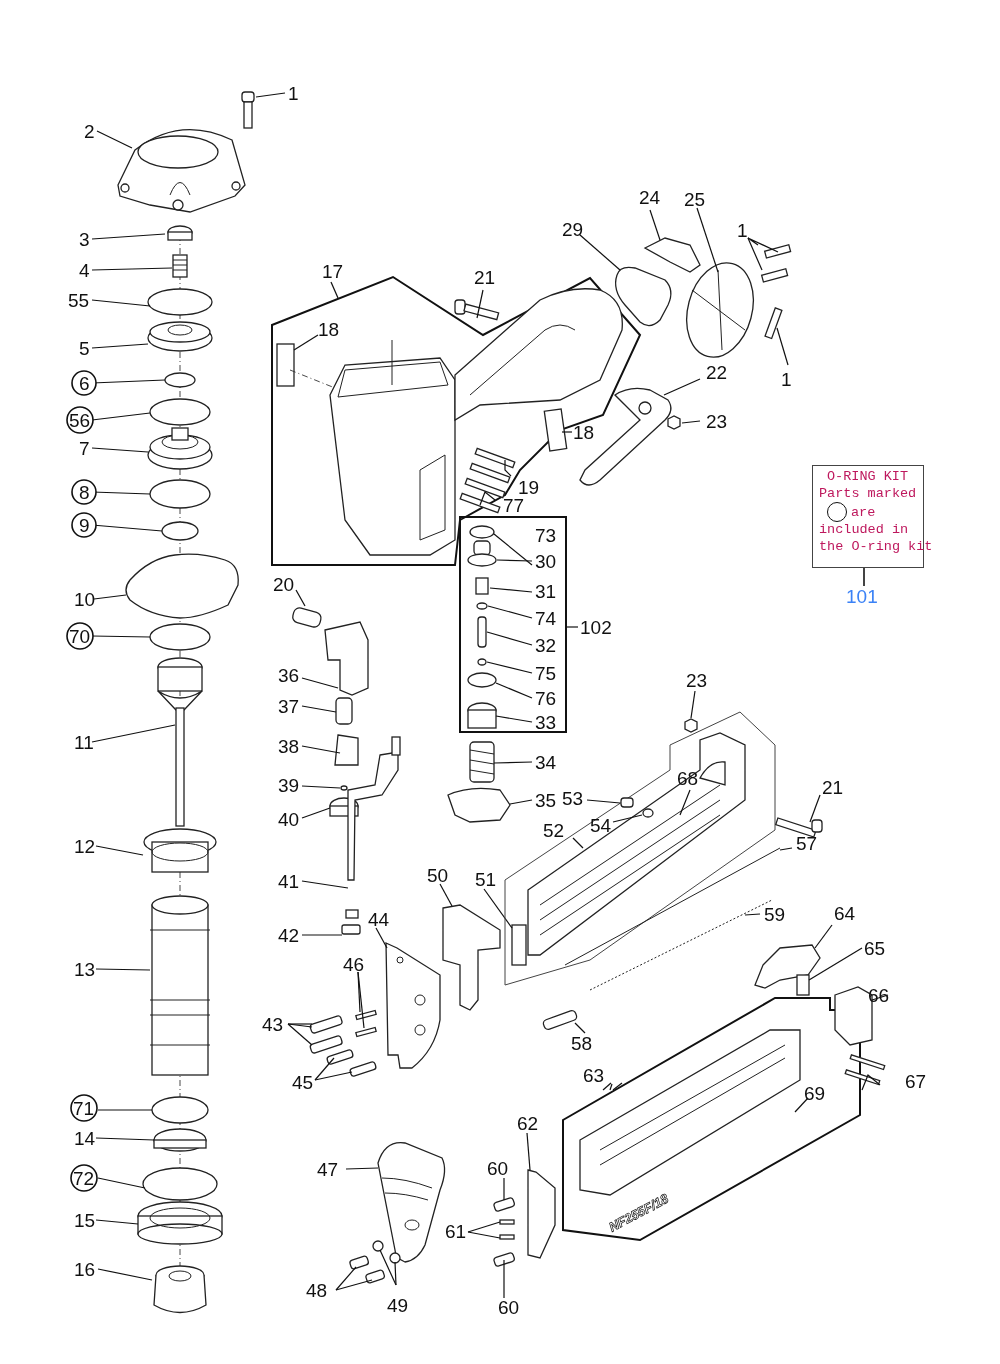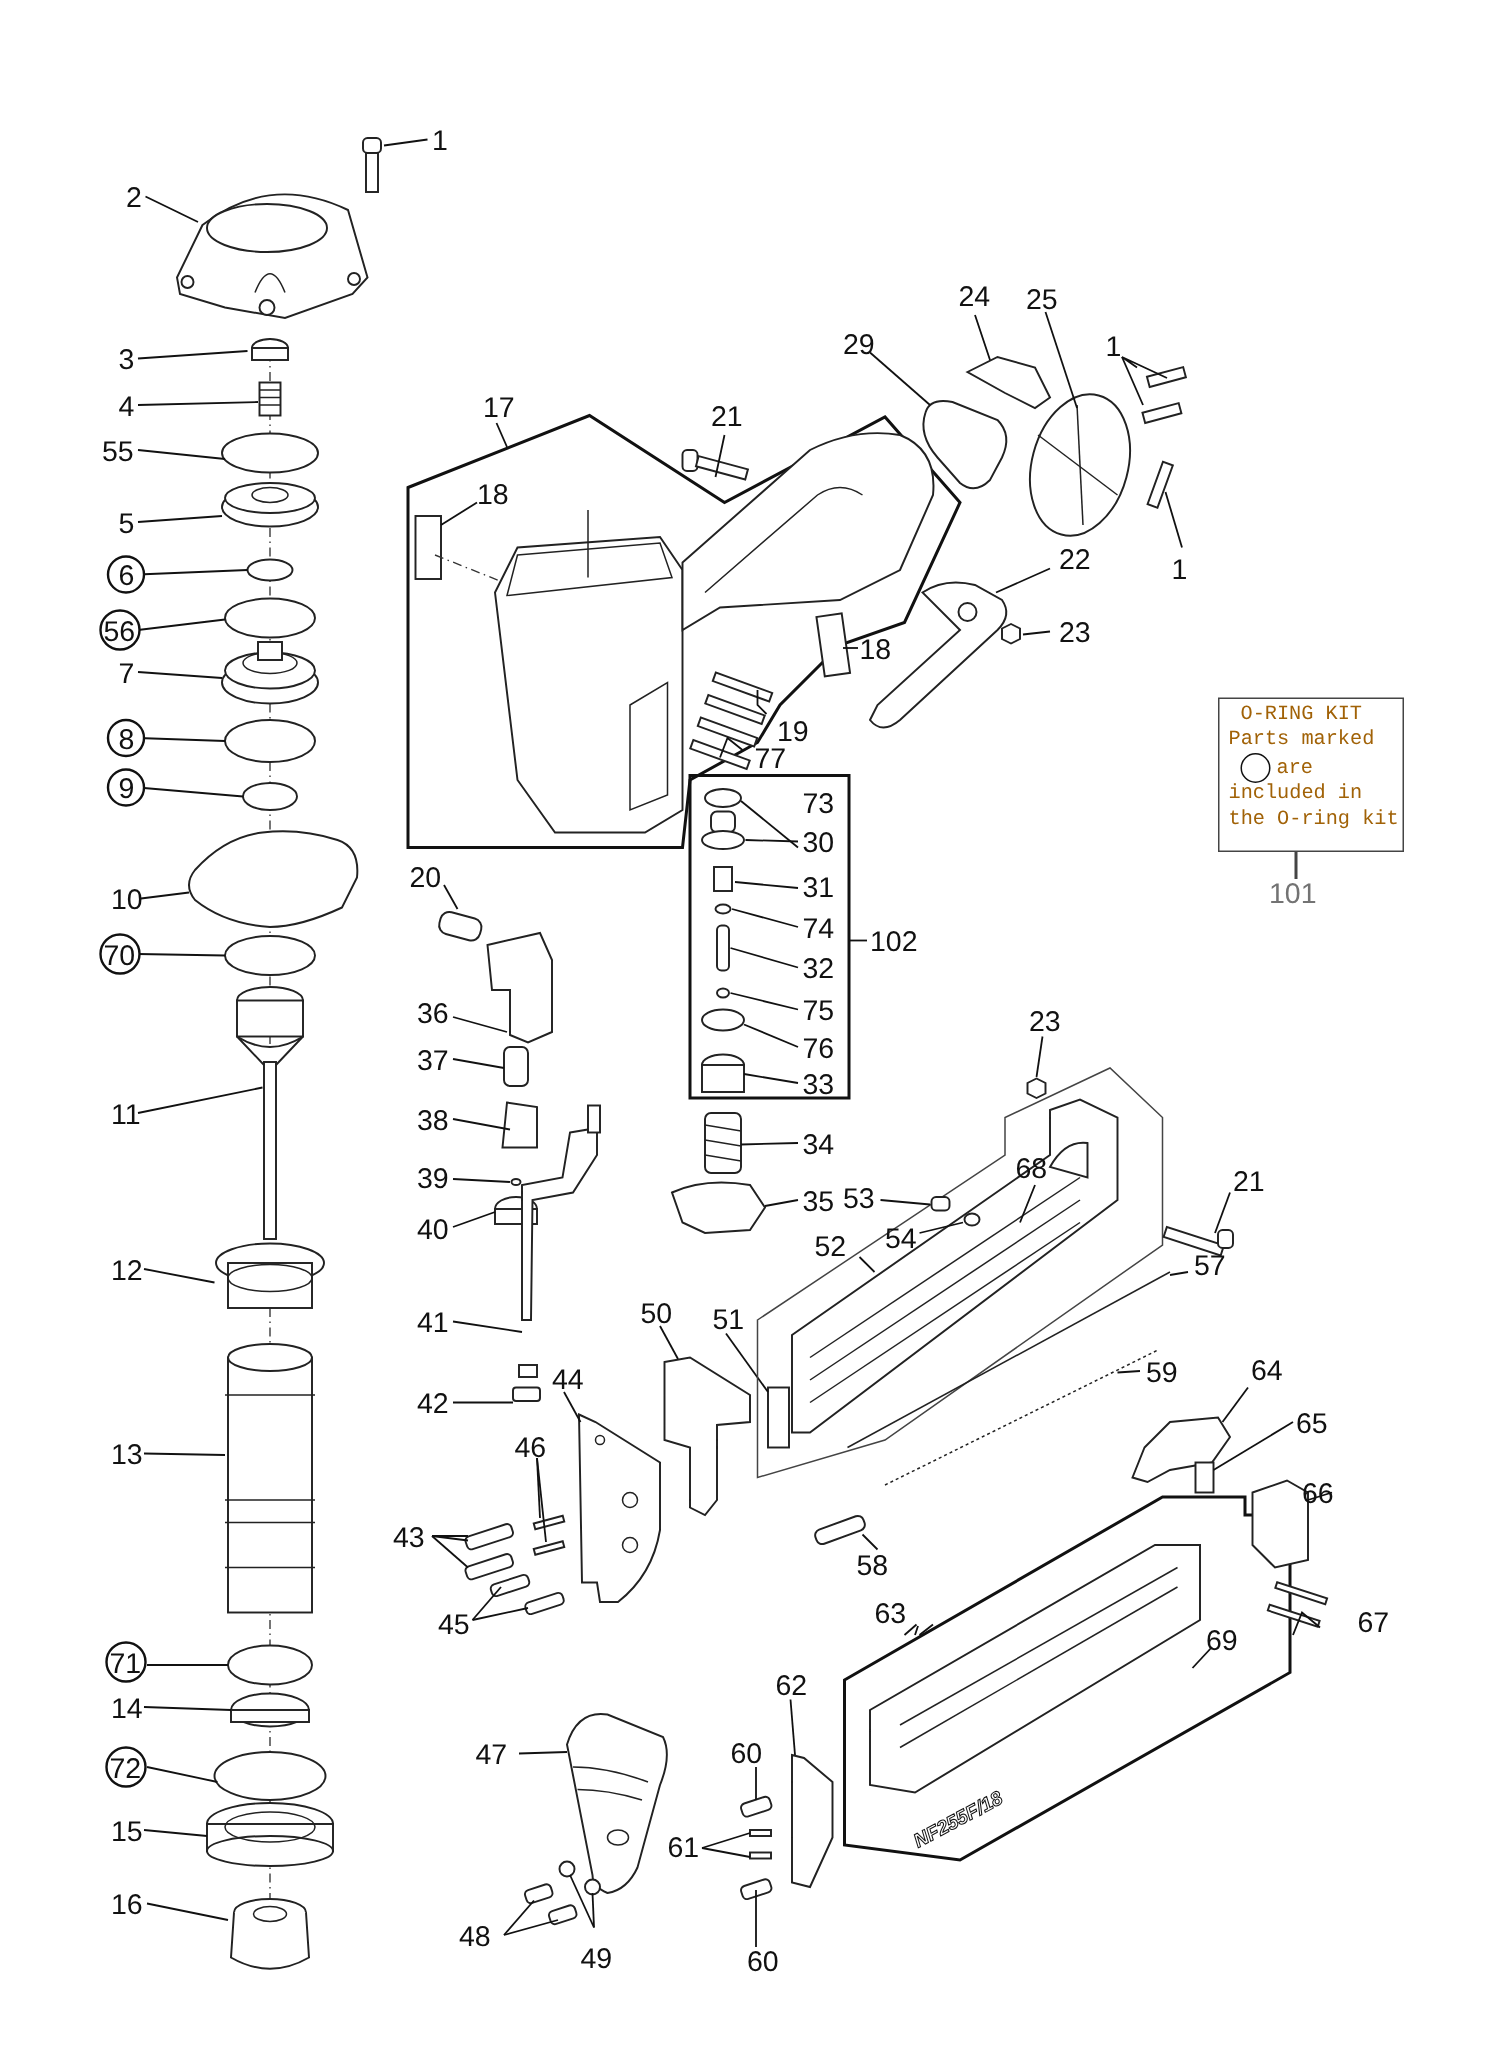--- a/index.html
+++ b/index.html
@@ -6,26 +6,26 @@
   body { width: 1000px; height: 1364px; position: relative; overflow: hidden; font-family: "Liberation Sans", sans-serif; }
   #diagram { position: absolute; left: 0; top: 0; width: 1000px; height: 1364px; }
   .lbl { font-family: "Liberation Sans Narrow", "Liberation Sans", sans-serif; font-size: 19px; fill: #111; }
   .part { fill: #fff; stroke: #222; stroke-width: 1.3; }
   .part-thin { fill: none; stroke: #222; stroke-width: 1; }
   .leader { stroke: #111; stroke-width: 1.2; fill: none; }
   .dash { stroke: #333; stroke-width: 0.9; fill: none; stroke-dasharray: 6 3 1 3; }
   .box { fill: none; stroke: #111; stroke-width: 2; }
   .box-thin { fill: none; stroke: #444; stroke-width: 1; }
   .circle-mark { fill: #fff; stroke: #111; stroke-width: 1.6; }
-  #kit-box { position: absolute; left: 812px; top: 465px; width: 124px; height: 103px; border: 1.5px solid #444; background: #fff; font-family: "Liberation Mono", monospace; font-size: 13.5px; line-height: 16.5px; color: #a16207; padding: 3px 0 0 6px; box-sizing: border-box; }
+  #kit-box { position: absolute; left: 812px; top: 465px; width: 112px; height: 103px; border: 1.5px solid #444; background: #fff; font-family: "Liberation Mono", monospace; font-size: 13.5px; line-height: 16.5px; color: #be185d; padding: 3px 0 0 6px; box-sizing: border-box; }
   #kit-box .line { white-space: nowrap; }
   #kit-box .circ { display: inline-block; width: 18px; height: 18px; border: 1.4px solid #111; border-radius: 50%; vertical-align: middle; margin: 0 4px 0 8px; }
   #kit-title { padding-left: 8px; }
   #kit-stem { position: absolute; left: 863px; top: 568px; width: 1.5px; height: 18px; background: #444; }
-  #kit-num { position: absolute; left: 846px; top: 586px; font-size: 19px; font-family: "Liberation Sans", sans-serif; color: #737373; }
+  #kit-num { position: absolute; left: 846px; top: 586px; font-size: 19px; font-family: "Liberation Sans", sans-serif; color: #3b82f6; }
 </style>
 </head>
 <body>
 
 <svg id="diagram" viewBox="0 0 1000 1364" xmlns="http://www.w3.org/2000/svg">
 
   <g>
 
     <line class="dash" x1="180" y1="235" x2="180" y2="1300"></line>
 

